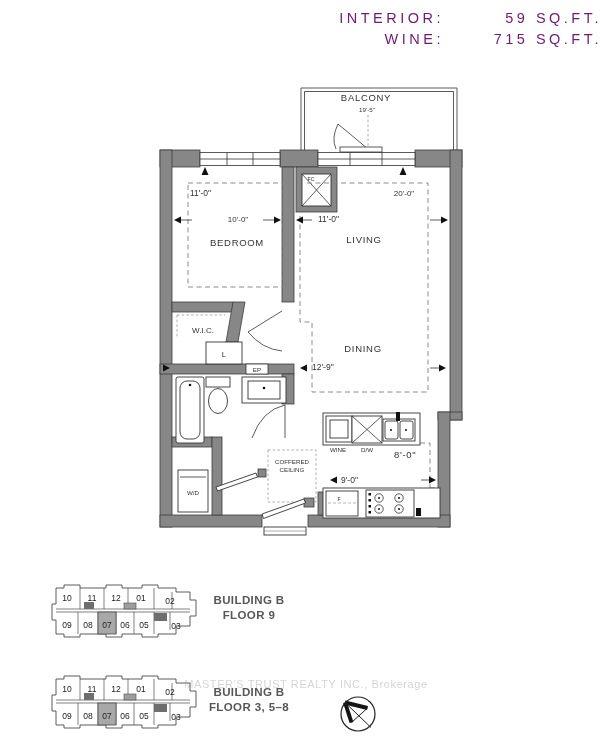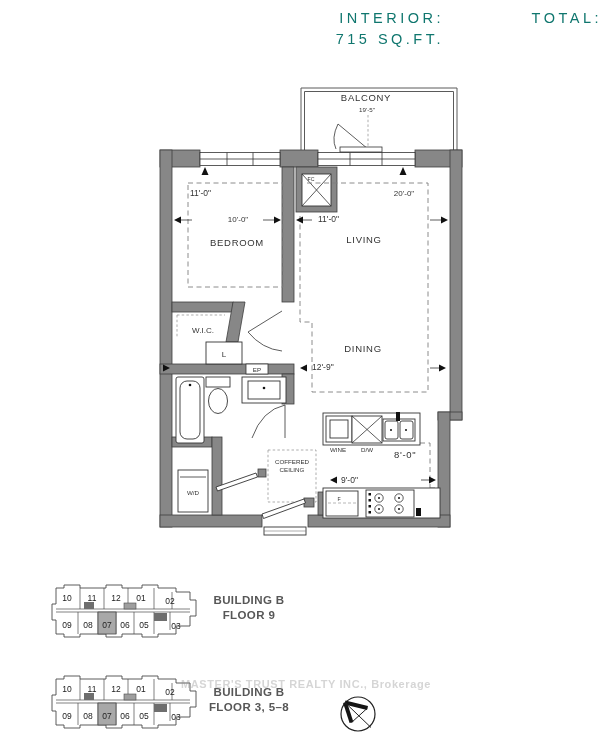--- a/index.html
+++ b/index.html
@@ -2,26 +2,26 @@
 <html><head>
 <meta charset="utf-8">
 <style>
   html,body{margin:0;padding:0;background:#fff}
   .page{position:relative;width:612px;height:744px;background:#fff;overflow:hidden;
         font-family:"Liberation Sans",sans-serif}
 
   
   .hdr{position:absolute;top:8px;right:10px;display:grid;
        grid-template-columns:auto 150px;column-gap:8px}
-  .hdr span{display:block;text-align:right;color:#0f766e;font-size:14.5px;
+  .hdr span{display:block;text-align:right;color:#701a75;font-size:14.5px;
        letter-spacing:3.5px;line-height:21px;font-weight:400;white-space:nowrap}
 
   
   .wm{position:absolute;left:158px;top:678px;width:296px;text-align:center;
-      font-size:11px;font-weight:bold;letter-spacing:.6px;color:rgba(145,145,145,.38);
+      font-size:11px;font-weight:normal;letter-spacing:.6px;color:rgba(145,145,145,.38);
       white-space:nowrap;pointer-events:none}
 
   svg.plan{position:absolute;left:0;top:0}
 
   
   .wall{fill:#878787;stroke:#3e3e3e;stroke-width:.8}
   .win{fill:#fff;stroke:#333;stroke-width:.8}
   .thin{stroke:#333;stroke-width:.8;fill:none}
   .rail{stroke:#5a5a5a;stroke-width:1;fill:none}
   .dash{stroke:#7f7f7f;stroke-width:.9;fill:none;stroke-dasharray:5 3.5}
@@ -45,21 +45,22 @@
         letter-spacing:.4px;font-family:"Liberation Sans",sans-serif}
   .comp{stroke:#222;fill:none}
 </style>
 </head>
 <body>
 
 <div class="page">
 
   <div class="hdr">
     <span>INTERIOR:</span>
-    <span>TOTAL:</span>
+    <span>59 SQ.FT.</span>
+    <span>WINE:</span>
     <span>715 SQ.FT.</span>
   </div>
 
   <svg class="plan" width="612" height="744" viewBox="0 0 612 744">
 
     <g>
       <path class="rail" d="M301,151 V88 H457 V151"></path>
       <path class="rail" d="M304.5,151 V91.5 H453.5 V151"></path>
       <text class="t t9 mid" x="366" y="101">BALCONY</text>
       <text class="t t6" x="367" y="112">19'-5"</text>

